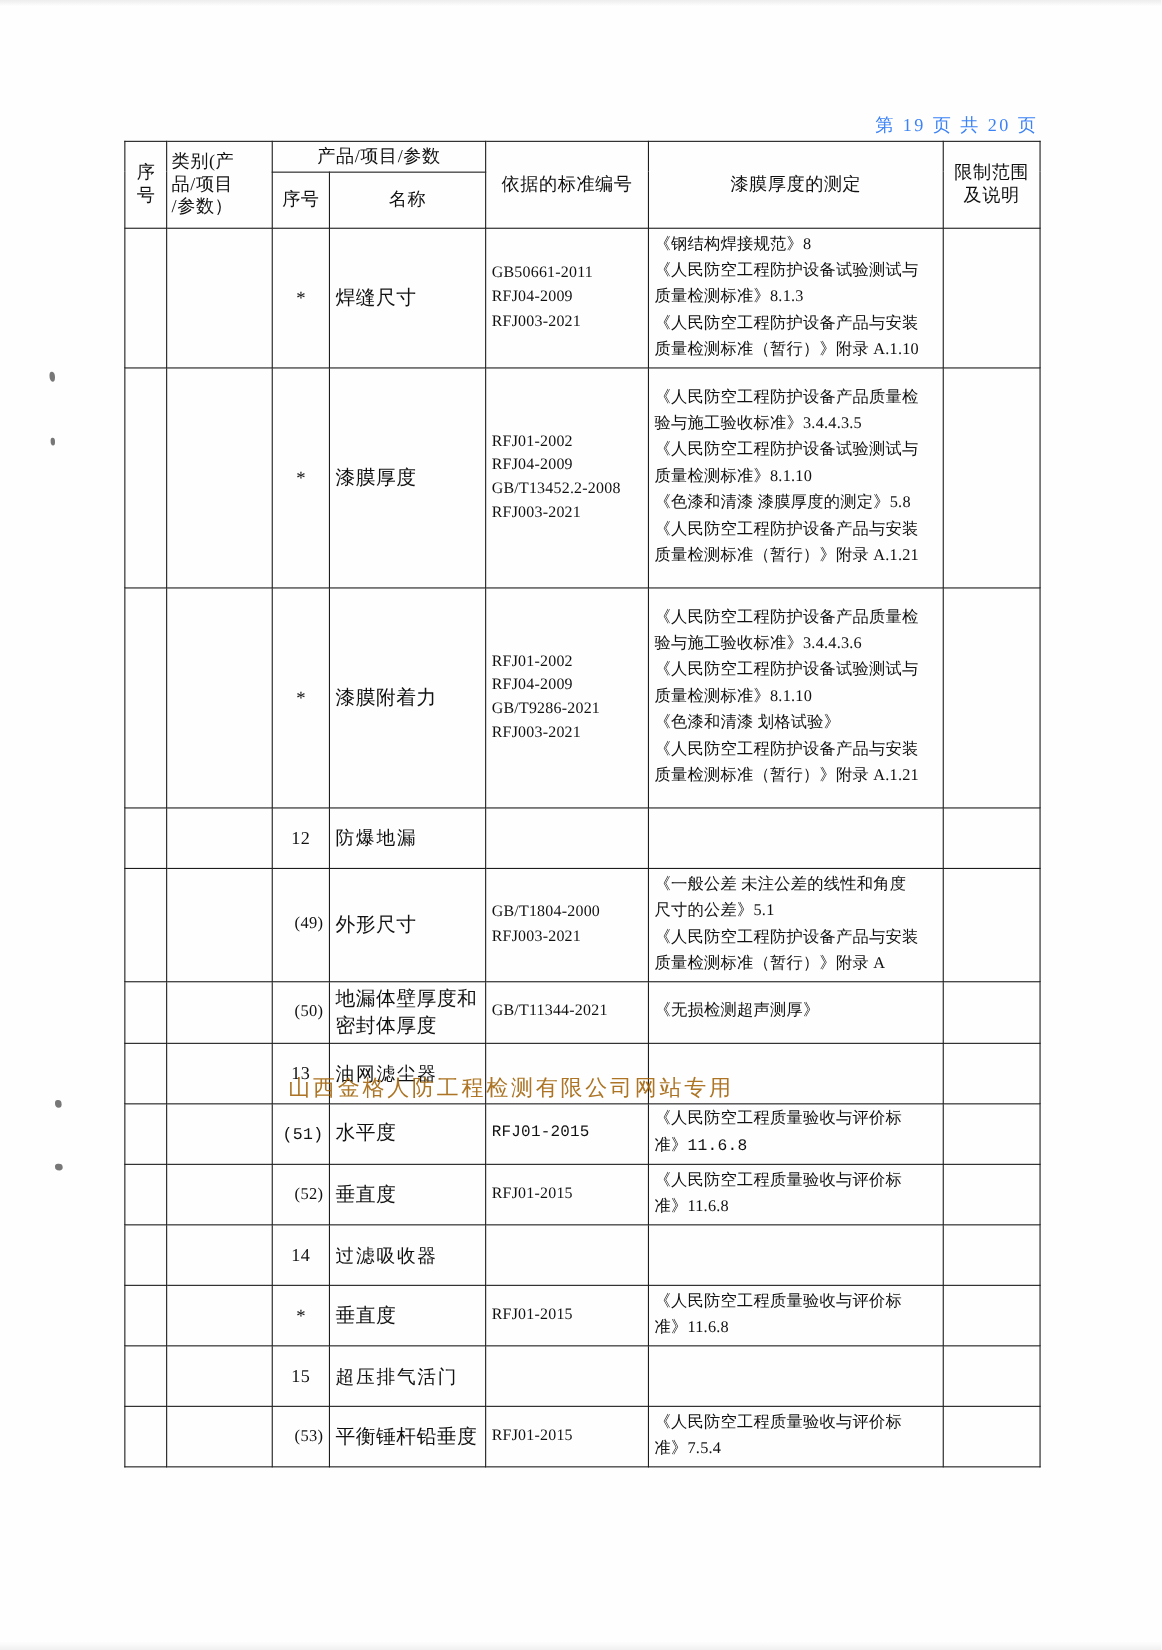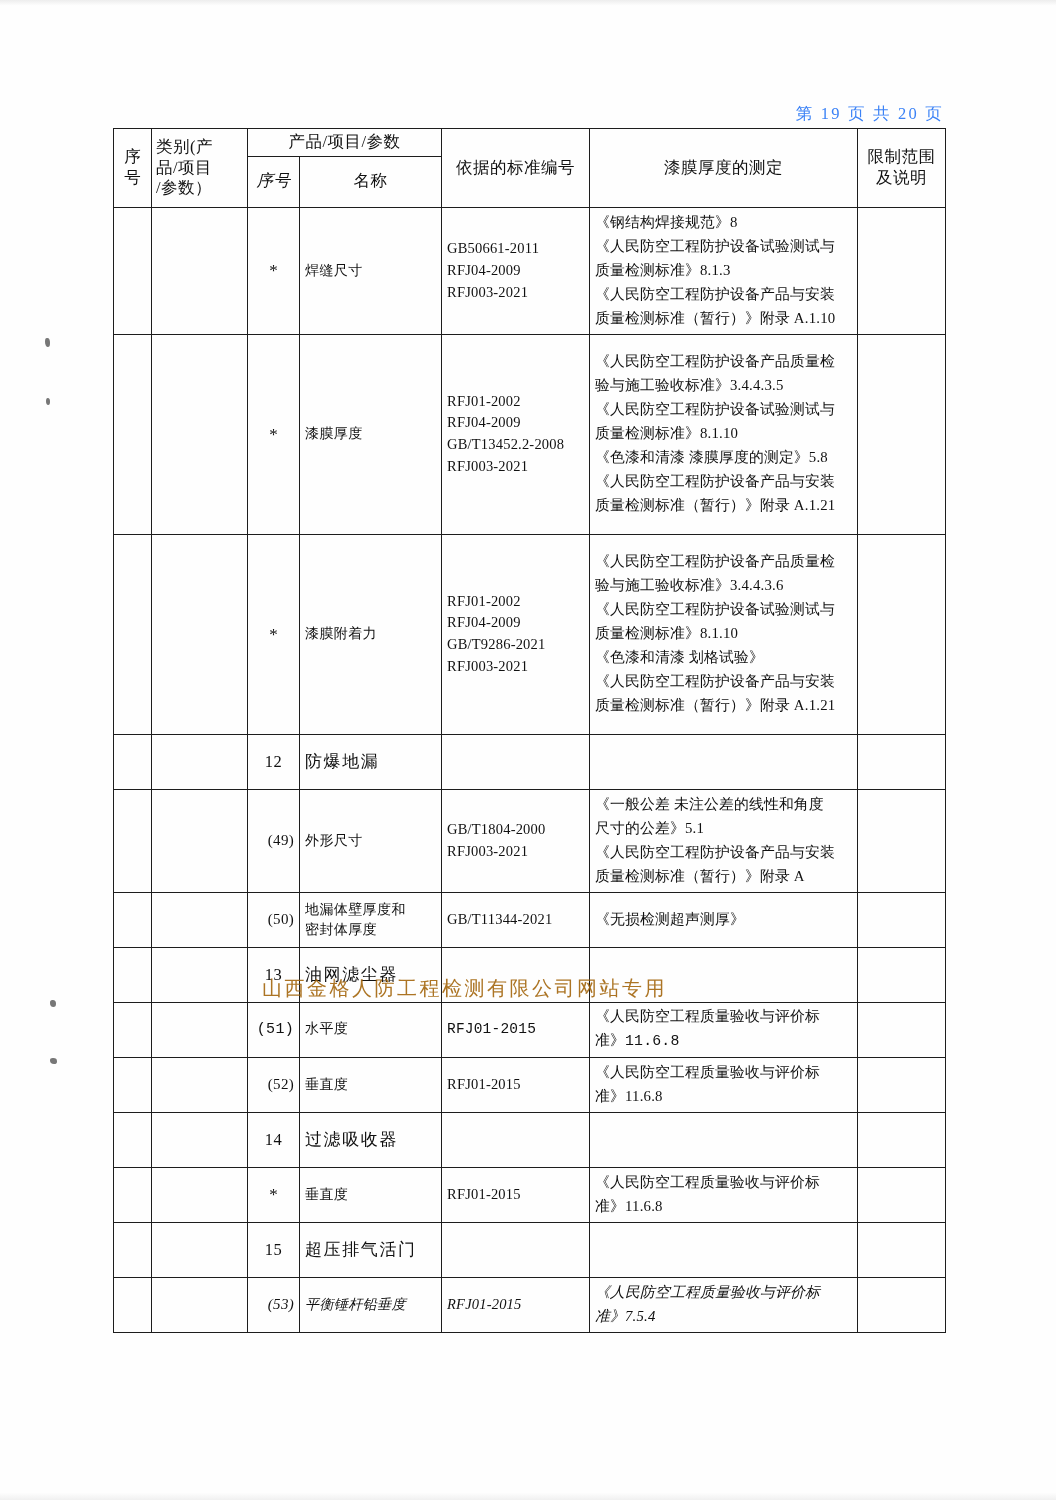--- a/index.html
+++ b/index.html
@@ -91,21 +91,21 @@
     text-align: right;
     font-size: 15px;
     letter-spacing: 0.3px;
   }
   .cell-star {
     text-align: center;
     font-size: 17px;
     line-height: 1;
   }
   .cell-name {
-    font-size: 14px;
+    font-size: 18px;
     line-height: 1.38;
     letter-spacing: 0.4px;
     padding-left: 6px;
   }
   .cell-code {
     font-size: 14.5px;
     line-height: 1.5;
     letter-spacing: 0.2px;
     padding-left: 6px;
     white-space: pre-line;
@@ -191,21 +191,21 @@
           <th class="hd" rowspan="2" style="white-space:pre-line; text-align:left; padding-left:4px;">类别(产
 品/项目
 /参数）</th>
           <th class="hd" colspan="2">产品/项目/参数</th>
           <th class="hd" rowspan="2">依据的标准编号</th>
           <th class="hd" rowspan="2">漆膜厚度的测定</th>
           <th class="hd" rowspan="2" style="white-space:pre-line;">限制范围
 及说明</th>
         </tr>
         <tr>
-          <th class="hd" style="height:44px;font-style:italic;">序号</th>
+          <th class="hd" style="height:44px;">序号</th>
           <th class="hd">名称</th>
         </tr>
       </thead>
       <tbody id="tbody">
           <tr style="height: 110px;">
             <td class="cell-blank"></td>
             <td class="cell-blank"></td>
             <td class="cell-star">*</td>
             <td class="cell-name" style="white-space: pre-line;">焊缝尺寸</td>
             <td class="cell-code">GB50661-2011
@@ -336,21 +336,21 @@
           </tr>
           <tr style="height: 55px;">
             <td class="cell-blank"></td>
             <td class="cell-blank"></td>
             <td class="grp-num">15</td>
             <td class="grp-name">超压排气活门</td>
             <td class="cell-code"></td>
             <td class="cell-std"></td>
             <td class="cell-blank"></td>
           </tr>
-          <tr style="height: 55px; font-style: italic;">
+          <tr style="height: 55px;">
             <td class="cell-blank"></td>
             <td class="cell-blank"></td>
             <td class="cell-sub">(53)</td>
             <td class="cell-name" style="white-space: pre-line;">平衡锤杆铅垂度</td>
             <td class="cell-code">RFJ01-2015</td>
             <td class="cell-std">《人民防空工程质量验收与评价标
 准》7.5.4</td>
             <td class="cell-blank"></td>
           </tr>
         </tbody>

